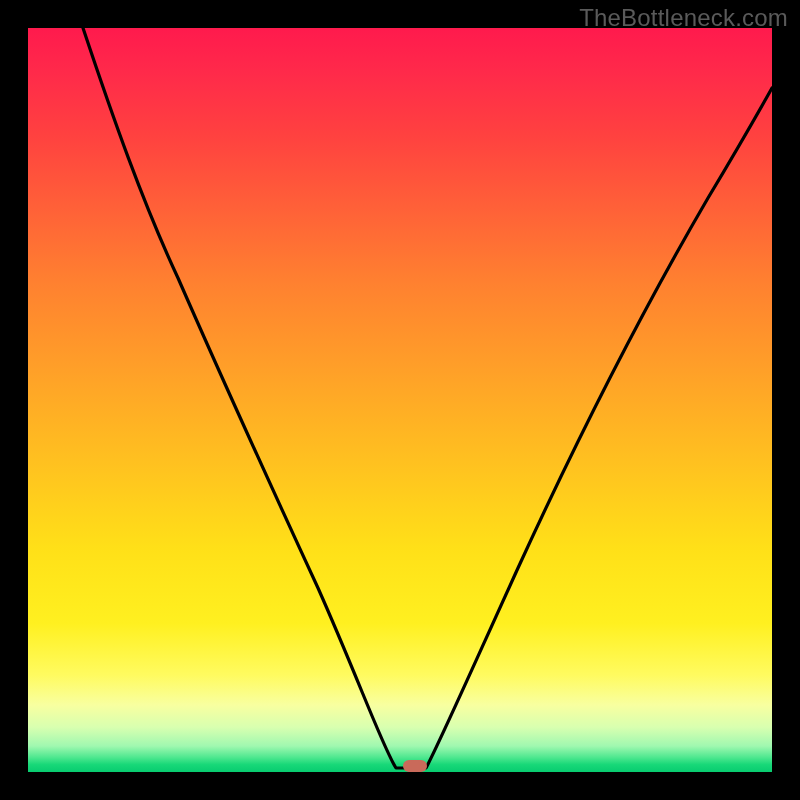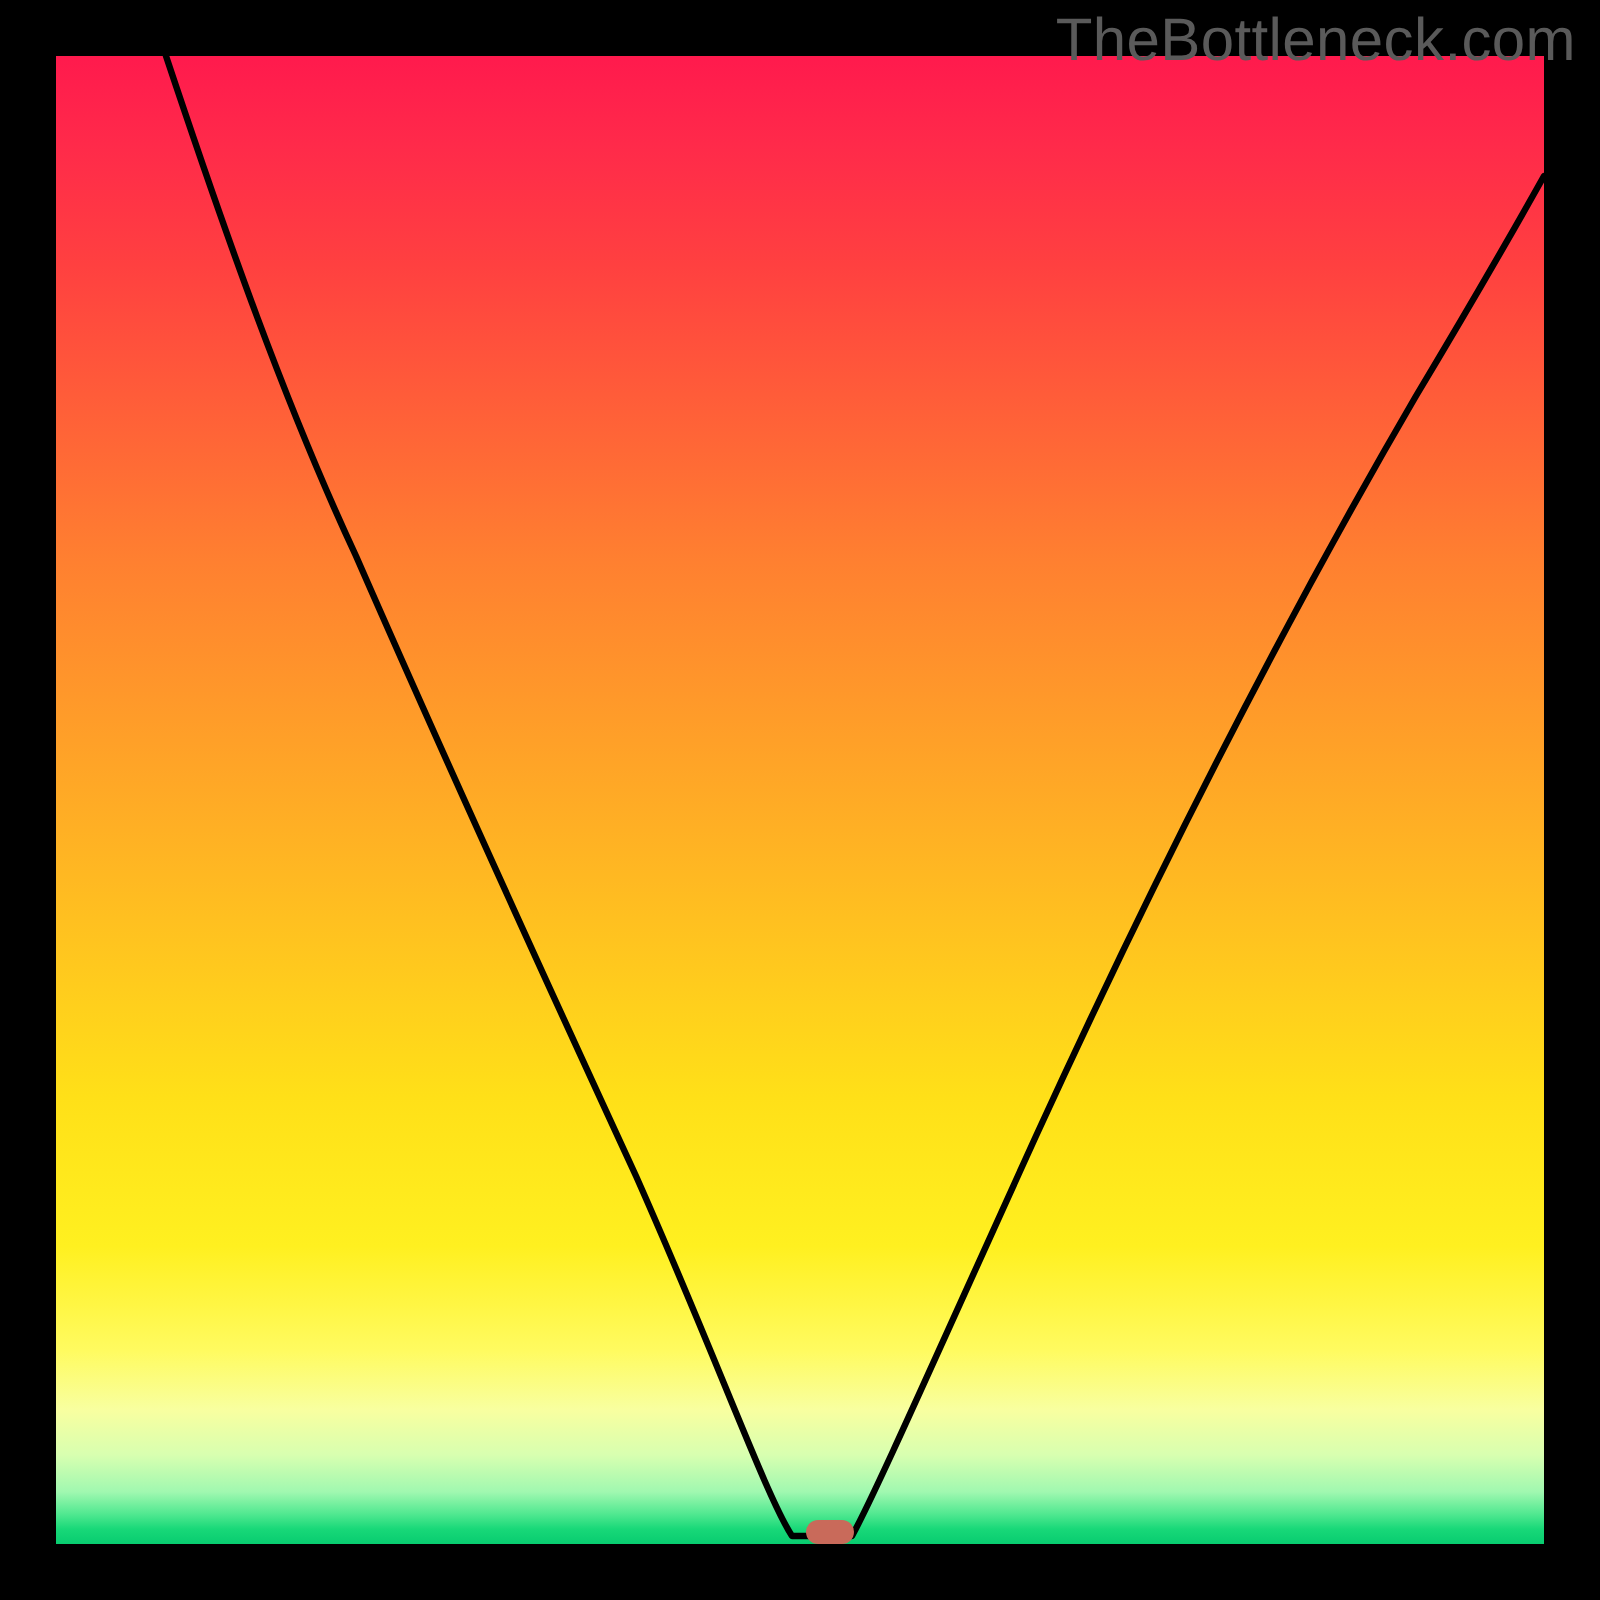--- a/index.html
+++ b/index.html
@@ -15,21 +15,21 @@
     width: 800px;
     height: 800px;
     background: #000;
   }
   .watermark {
     position: absolute;
     top: 4px;
     right: 12px;
     color: #5a5a5a;
     font-family: Arial, Helvetica, sans-serif;
-    font-size: 30px;
+    font-size: 24px;
     font-weight: 500;
     letter-spacing: 0.2px;
     z-index: 10;
   }
   .plot-area {
     position: absolute;
     left: 28px;
     top: 28px;
     width: 744px;
     height: 744px;

